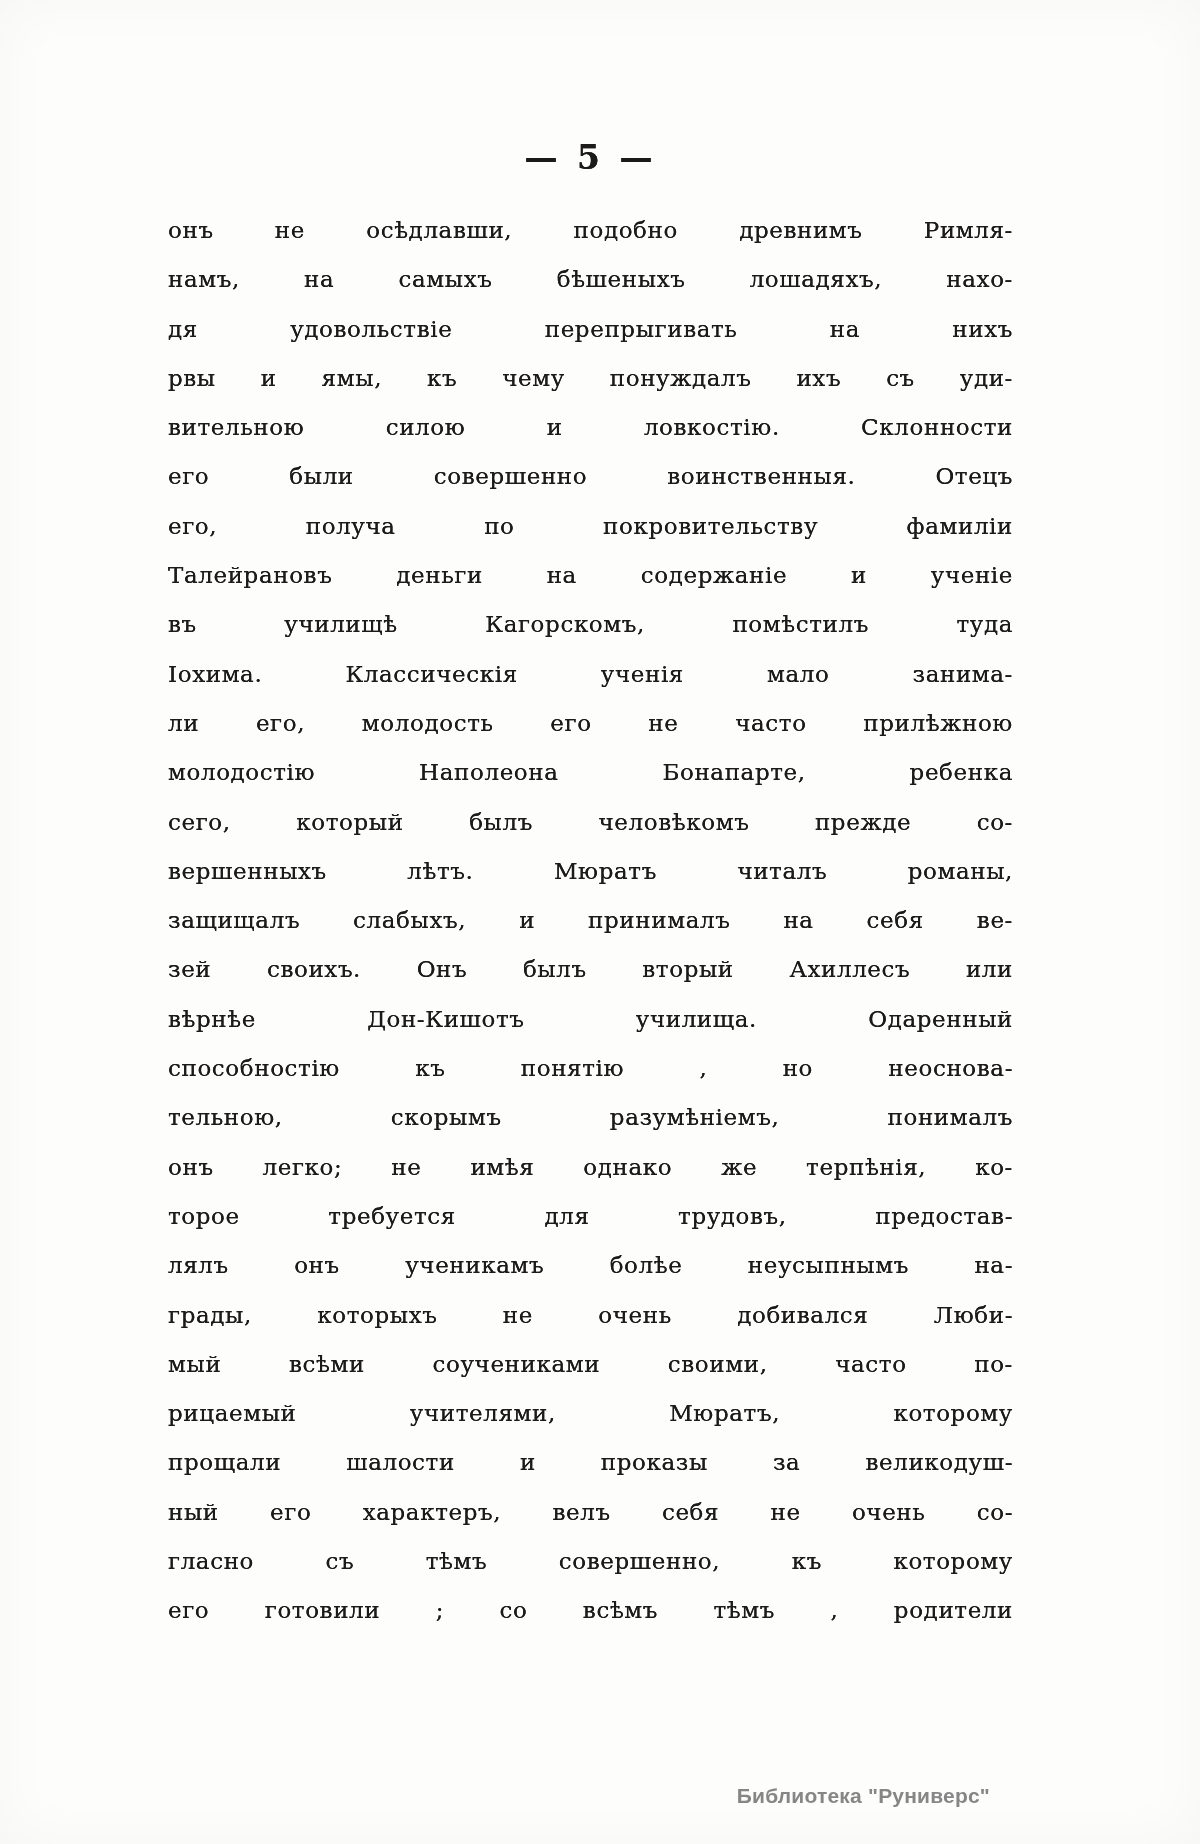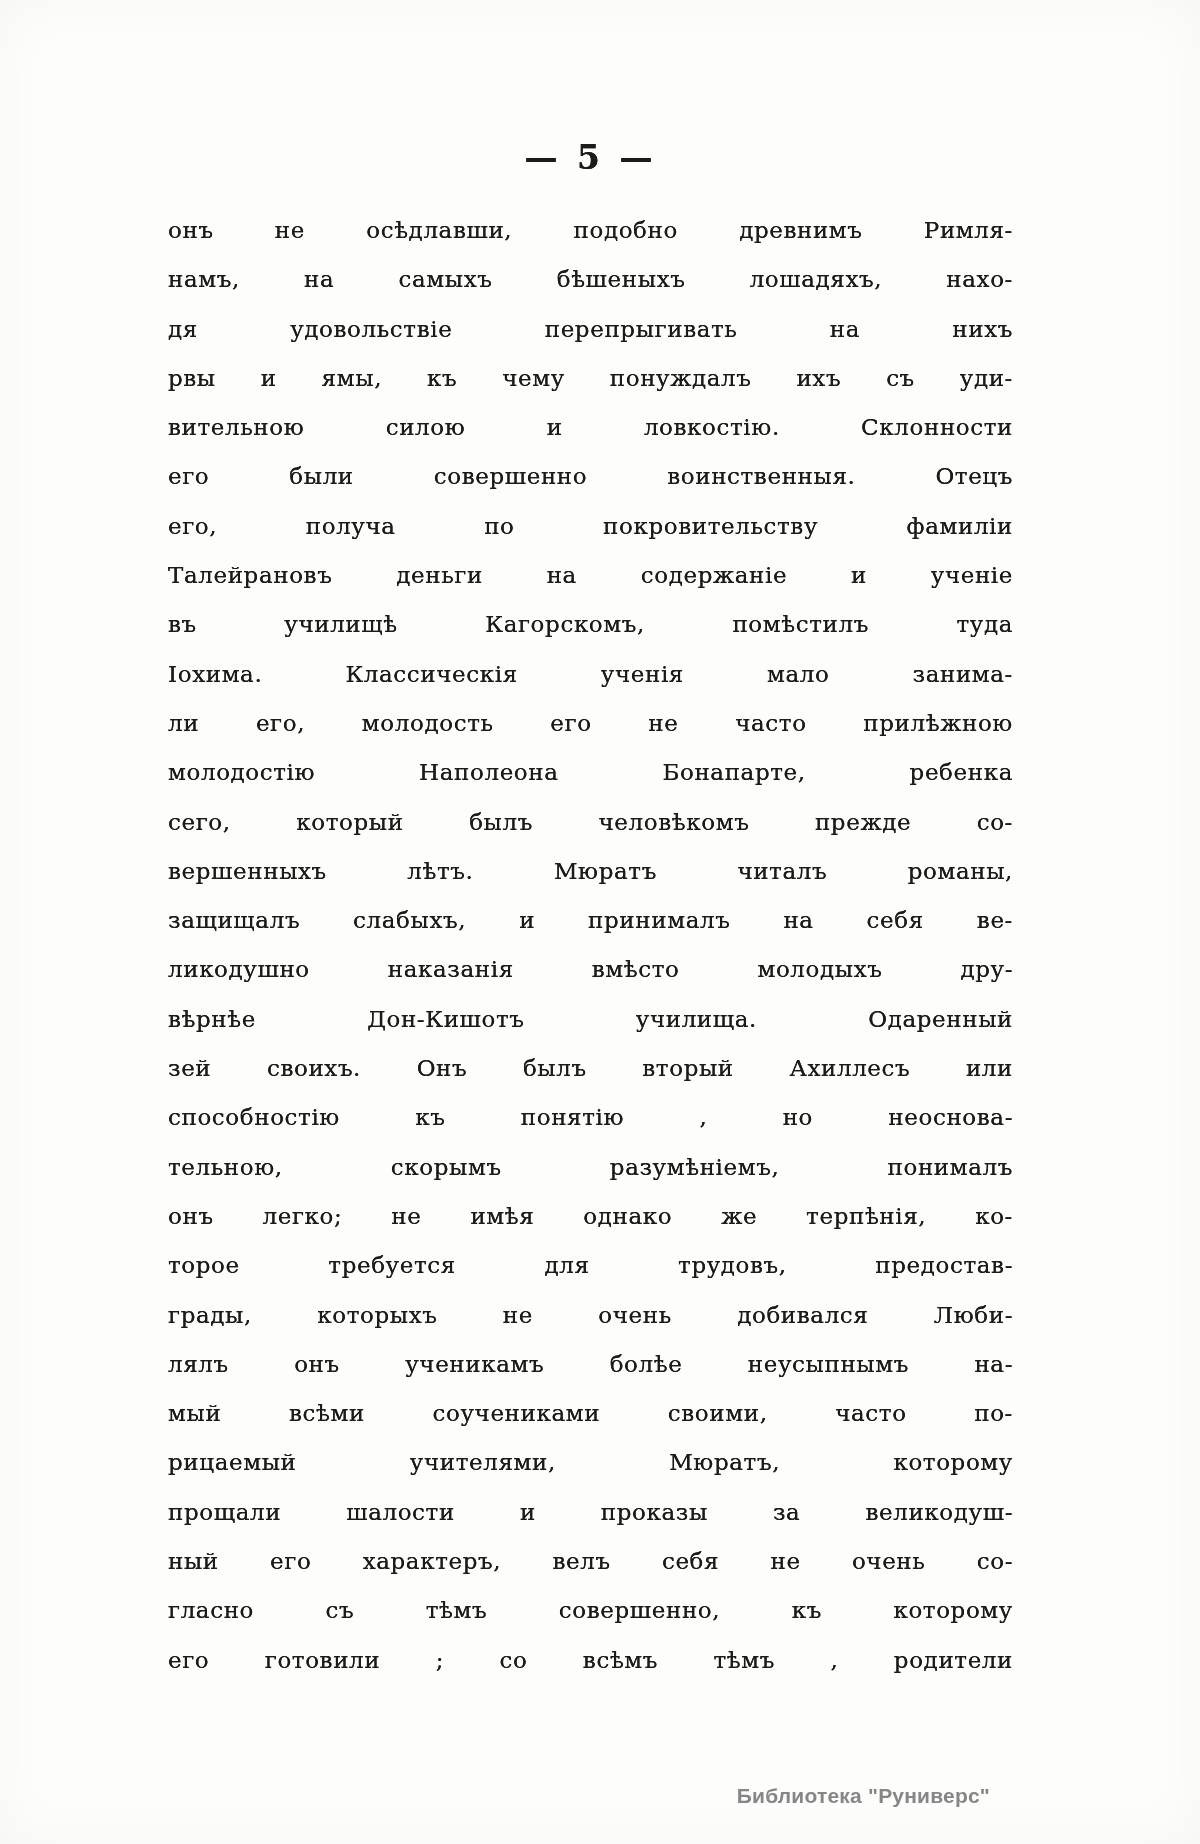--- a/index.html
+++ b/index.html
@@ -74,29 +74,28 @@
     <div class="line">его были совершенно воинственныя. Отецъ</div>
     <div class="line">его, получа по покровительству фамиліи</div>
     <div class="line">Талейрановъ деньги на содержаніе и ученіе</div>
     <div class="line">въ училищѣ Кагорскомъ, помѣстилъ туда</div>
     <div class="line">Іохима. Классическія ученія мало занима-</div>
     <div class="line">ли его, молодость его не часто прилѣжною</div>
     <div class="line">молодостію Наполеона Бонапарте, ребенка</div>
     <div class="line">сего, который былъ человѣкомъ прежде со-</div>
     <div class="line">вершенныхъ лѣтъ. Мюратъ читалъ романы,</div>
     <div class="line">защищалъ слабыхъ, и принималъ на себя ве-</div>
-    <div class="line">ликодушно наказанія вмѣсто молодыхъ дру-</div>
+    <div class="line">зей своихъ. Онъ былъ вторый Ахиллесъ или</div>
     <div class="line">вѣрнѣе Дон-Кишотъ училища. Одаренный</div>
-    <div class="line">зей своихъ. Онъ былъ вторый Ахиллесъ или</div>
     <div class="line">способностію къ понятію , но неоснова-</div>
     <div class="line">тельною, скорымъ разумѣніемъ, понималъ</div>
     <div class="line">онъ легко; не имѣя однако же терпѣнія, ко-</div>
     <div class="line">торое требуется для трудовъ, предостав-</div>
+    <div class="line">лялъ онъ ученикамъ болѣе неусыпнымъ на-</div>
     <div class="line">грады, которыхъ не очень добивался Люби-</div>
-    <div class="line">лялъ онъ ученикамъ болѣе неусыпнымъ на-</div>
     <div class="line">мый всѣми соучениками своими, часто по-</div>
     <div class="line">рицаемый учителями, Мюратъ, которому</div>
     <div class="line">прощали шалости и проказы за великодуш-</div>
     <div class="line">ный его характеръ, велъ себя не очень со-</div>
     <div class="line">гласно съ тѣмъ совершенно, къ которому</div>
     <div class="line">его готовили ; со всѣмъ тѣмъ , родители</div>
   </div>
 
   <div class="watermark">Библиотека "Руниверс"</div>
 

